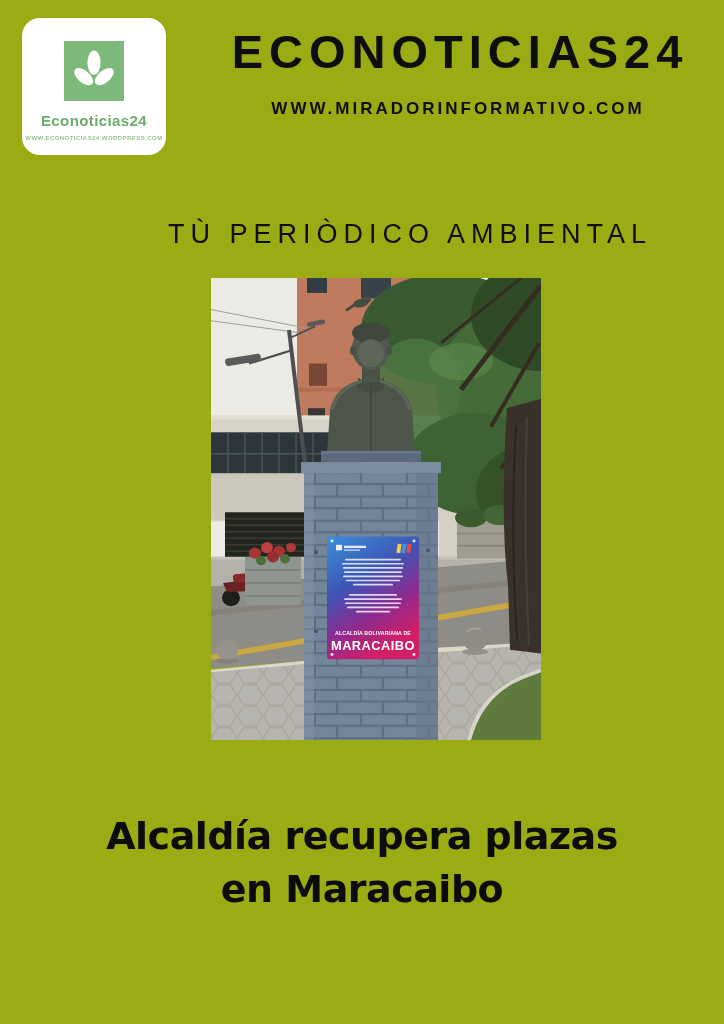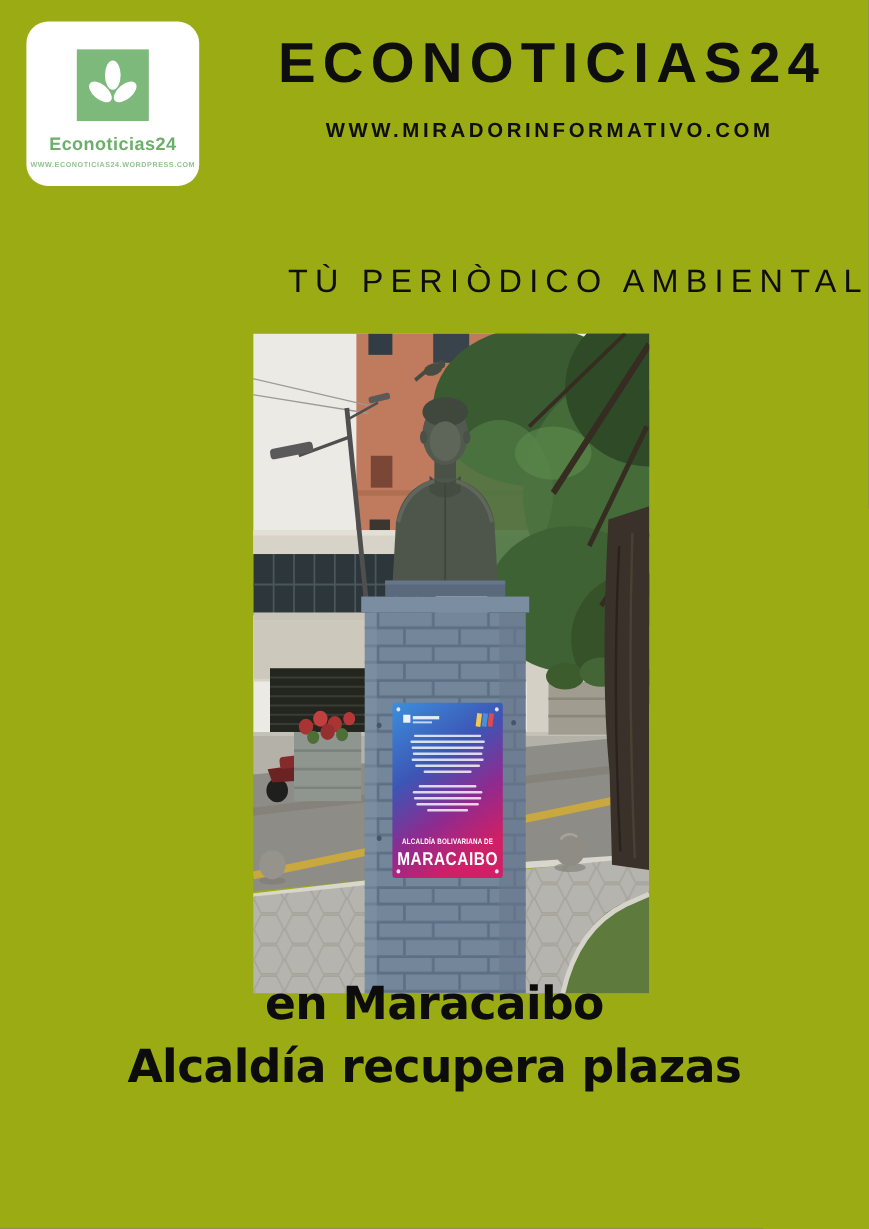--- a/index.html
+++ b/index.html
@@ -27,25 +27,25 @@
   }
   .website{
     position:absolute;left:196px;right:4px;top:99px;text-align:center;
     font-size:17px;font-weight:700;letter-spacing:3px;white-space:nowrap;
   }
   .date{
     position:absolute;left:380px;width:332px;top:139px;text-align:center;
     font-size:29px;font-weight:400;white-space:pre;
   }
   .tagline{
-    position:absolute;left:96px;right:0;top:219px;text-align:right;
+    position:absolute;left:96px;right:0;top:219px;text-align:center;
     font-size:27px;font-weight:500;letter-spacing:6px;white-space:nowrap;
   }
   
-  .photo{position:absolute;left:211px;top:278px;width:330px;height:550px;}
+  .photo{position:absolute;left:211px;top:278px;width:330px;height:462px;}
   .photo svg{display:block;width:100%;height:100%;}
   
   .headline{
     position:absolute;left:0;right:0;top:810px;text-align:center;
     font-family:"DejaVu Sans",sans-serif;font-weight:700;
     font-size:38px;line-height:53px;letter-spacing:-0.5px;color:#0c0c0c;
   }
 </style>
 </head>
 <body>
@@ -264,17 +264,17 @@
             <rect x="145" y="358" width="34" height="1.8" rx="0.9"></rect>
           </g>
           <text x="162" y="384" text-anchor="middle" fill="#ffffff" font-family="Liberation Sans, sans-serif" font-size="6" font-weight="600" letter-spacing="0.2" textLength="76" lengthAdjust="spacingAndGlyphs">ALCALDÍA BOLIVARIANA DE</text>
           <text x="162" y="400" text-anchor="middle" fill="#ffffff" font-family="Liberation Sans, sans-serif" font-size="14" font-weight="700" letter-spacing="0.5" textLength="84" lengthAdjust="spacingAndGlyphs">MARACAIBO</text>
         </g>
       </g>
     </svg>
   </div>
 
   <div class="headline">
+    <div>Alcaldía recupera plazas</div>
     <div>en Maracaibo</div>
-    <div>Alcaldía recupera plazas</div>
   </div>
 
 </div>
 
 </body></html>

